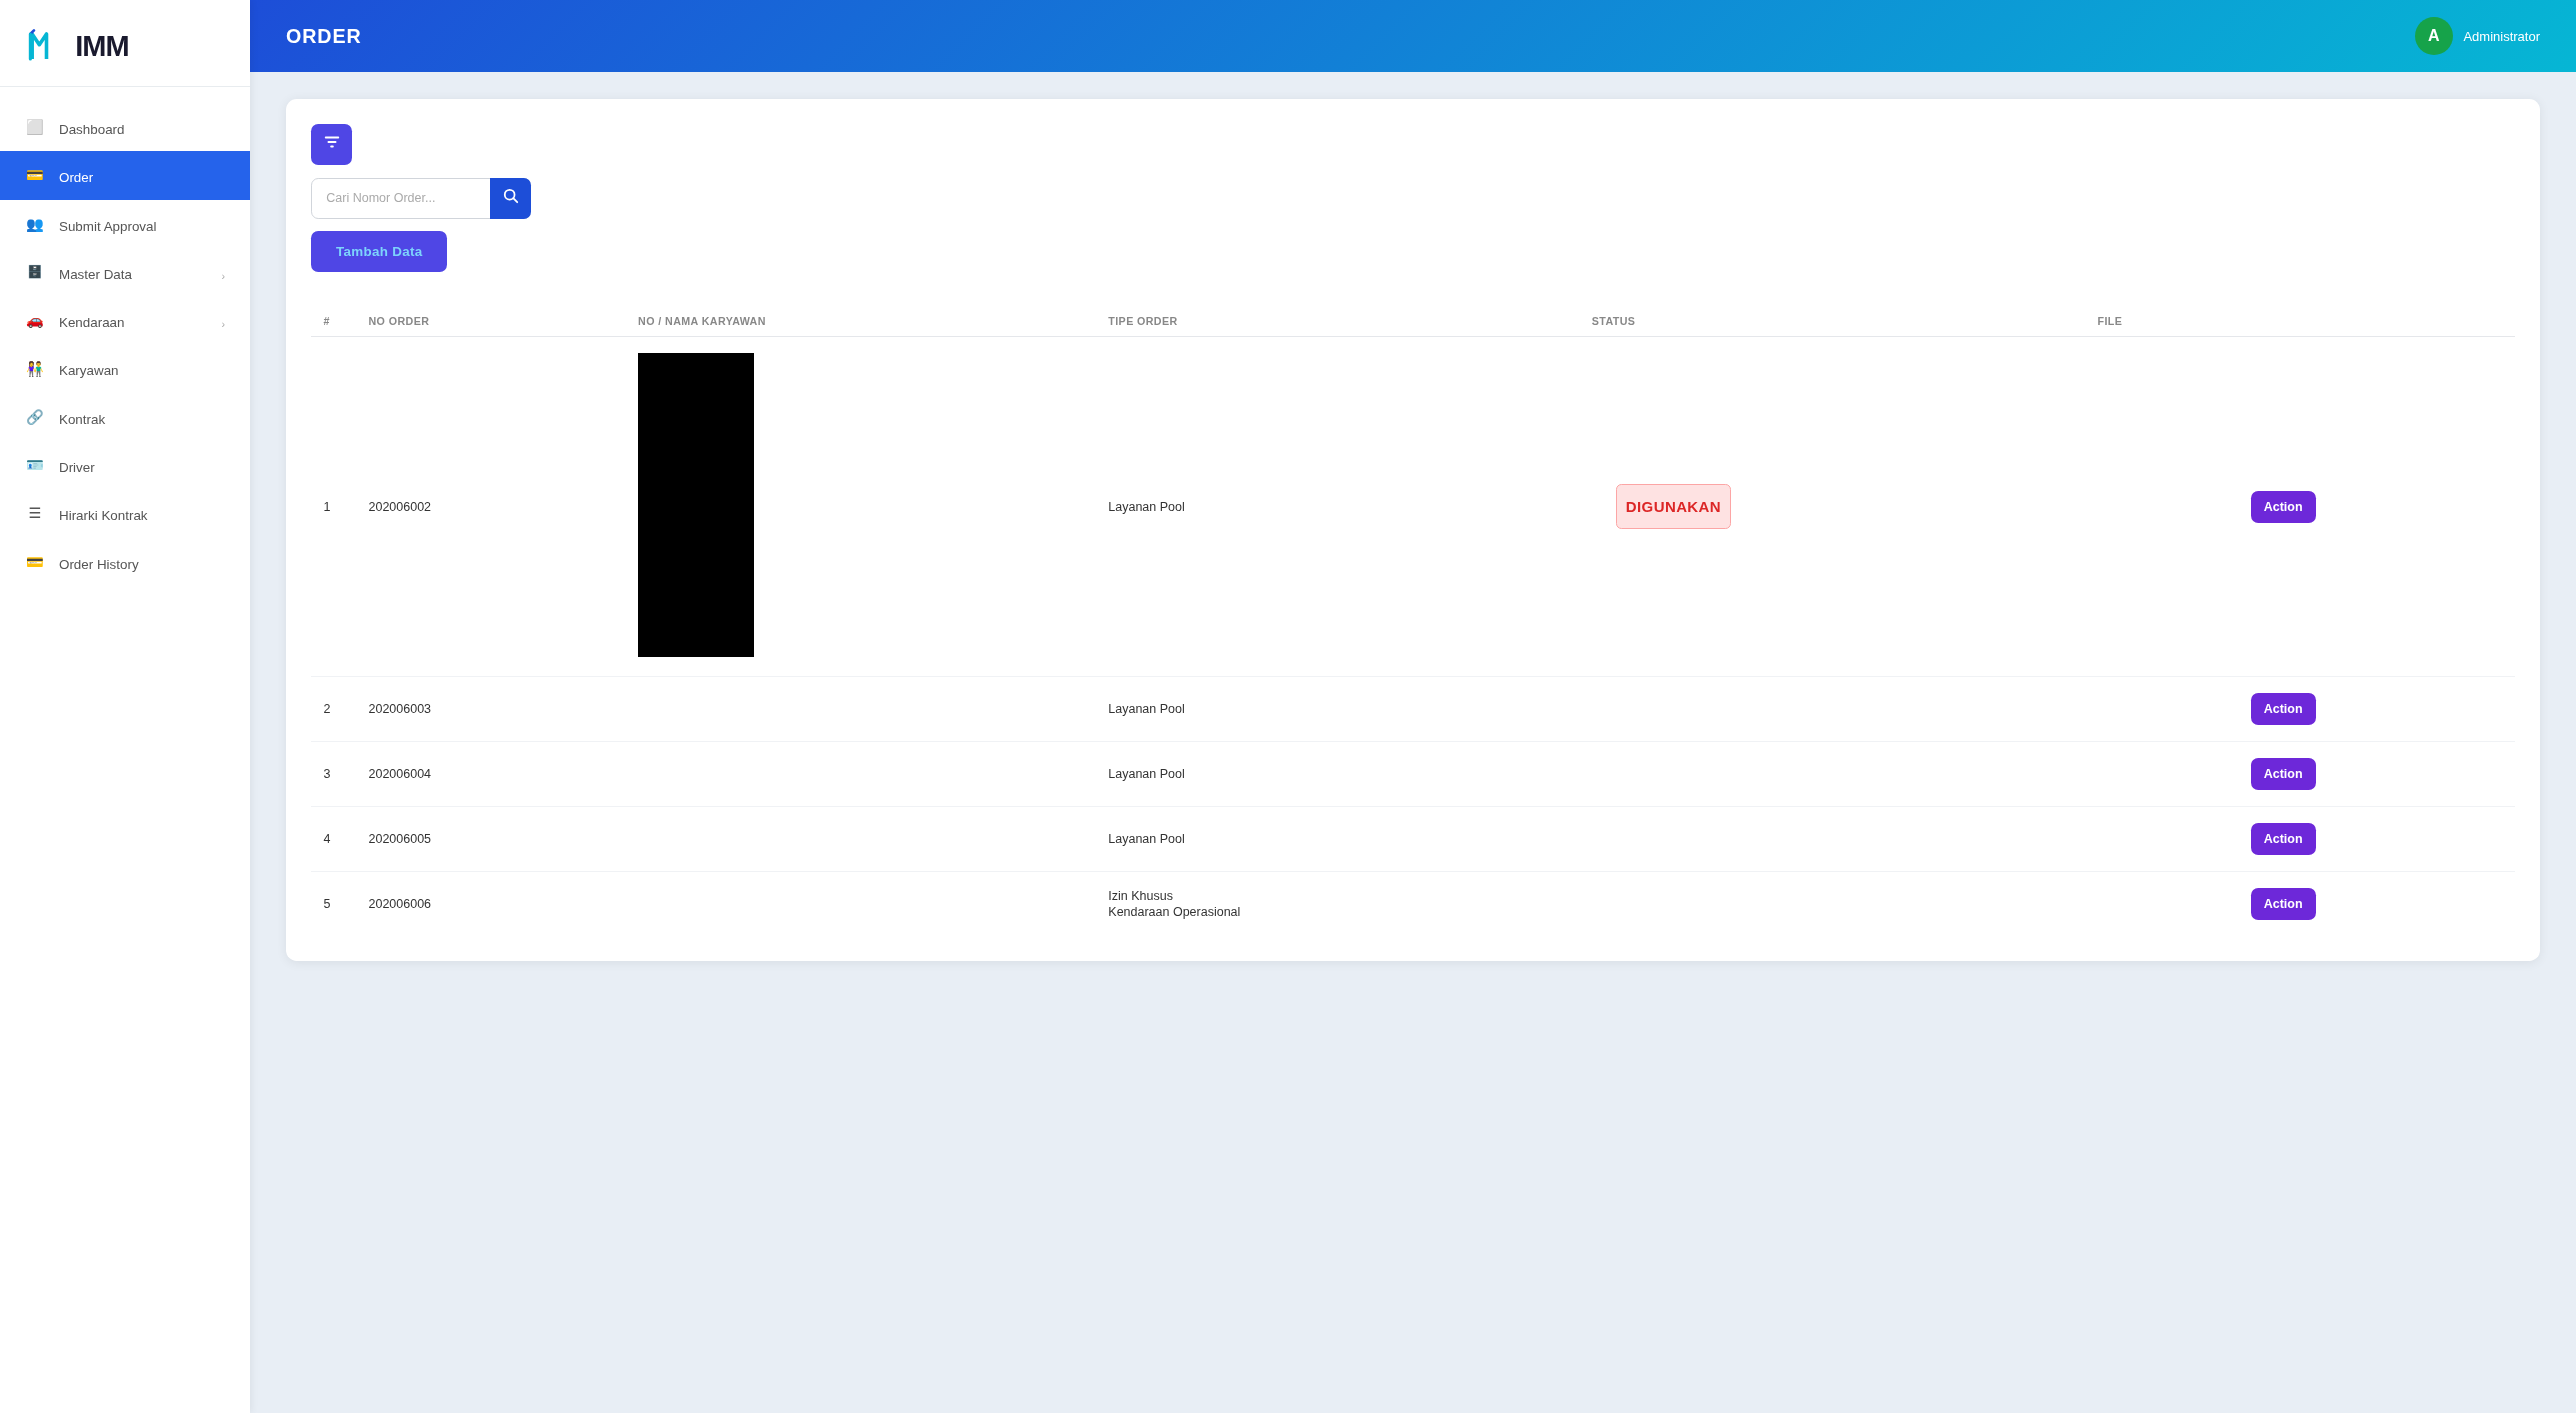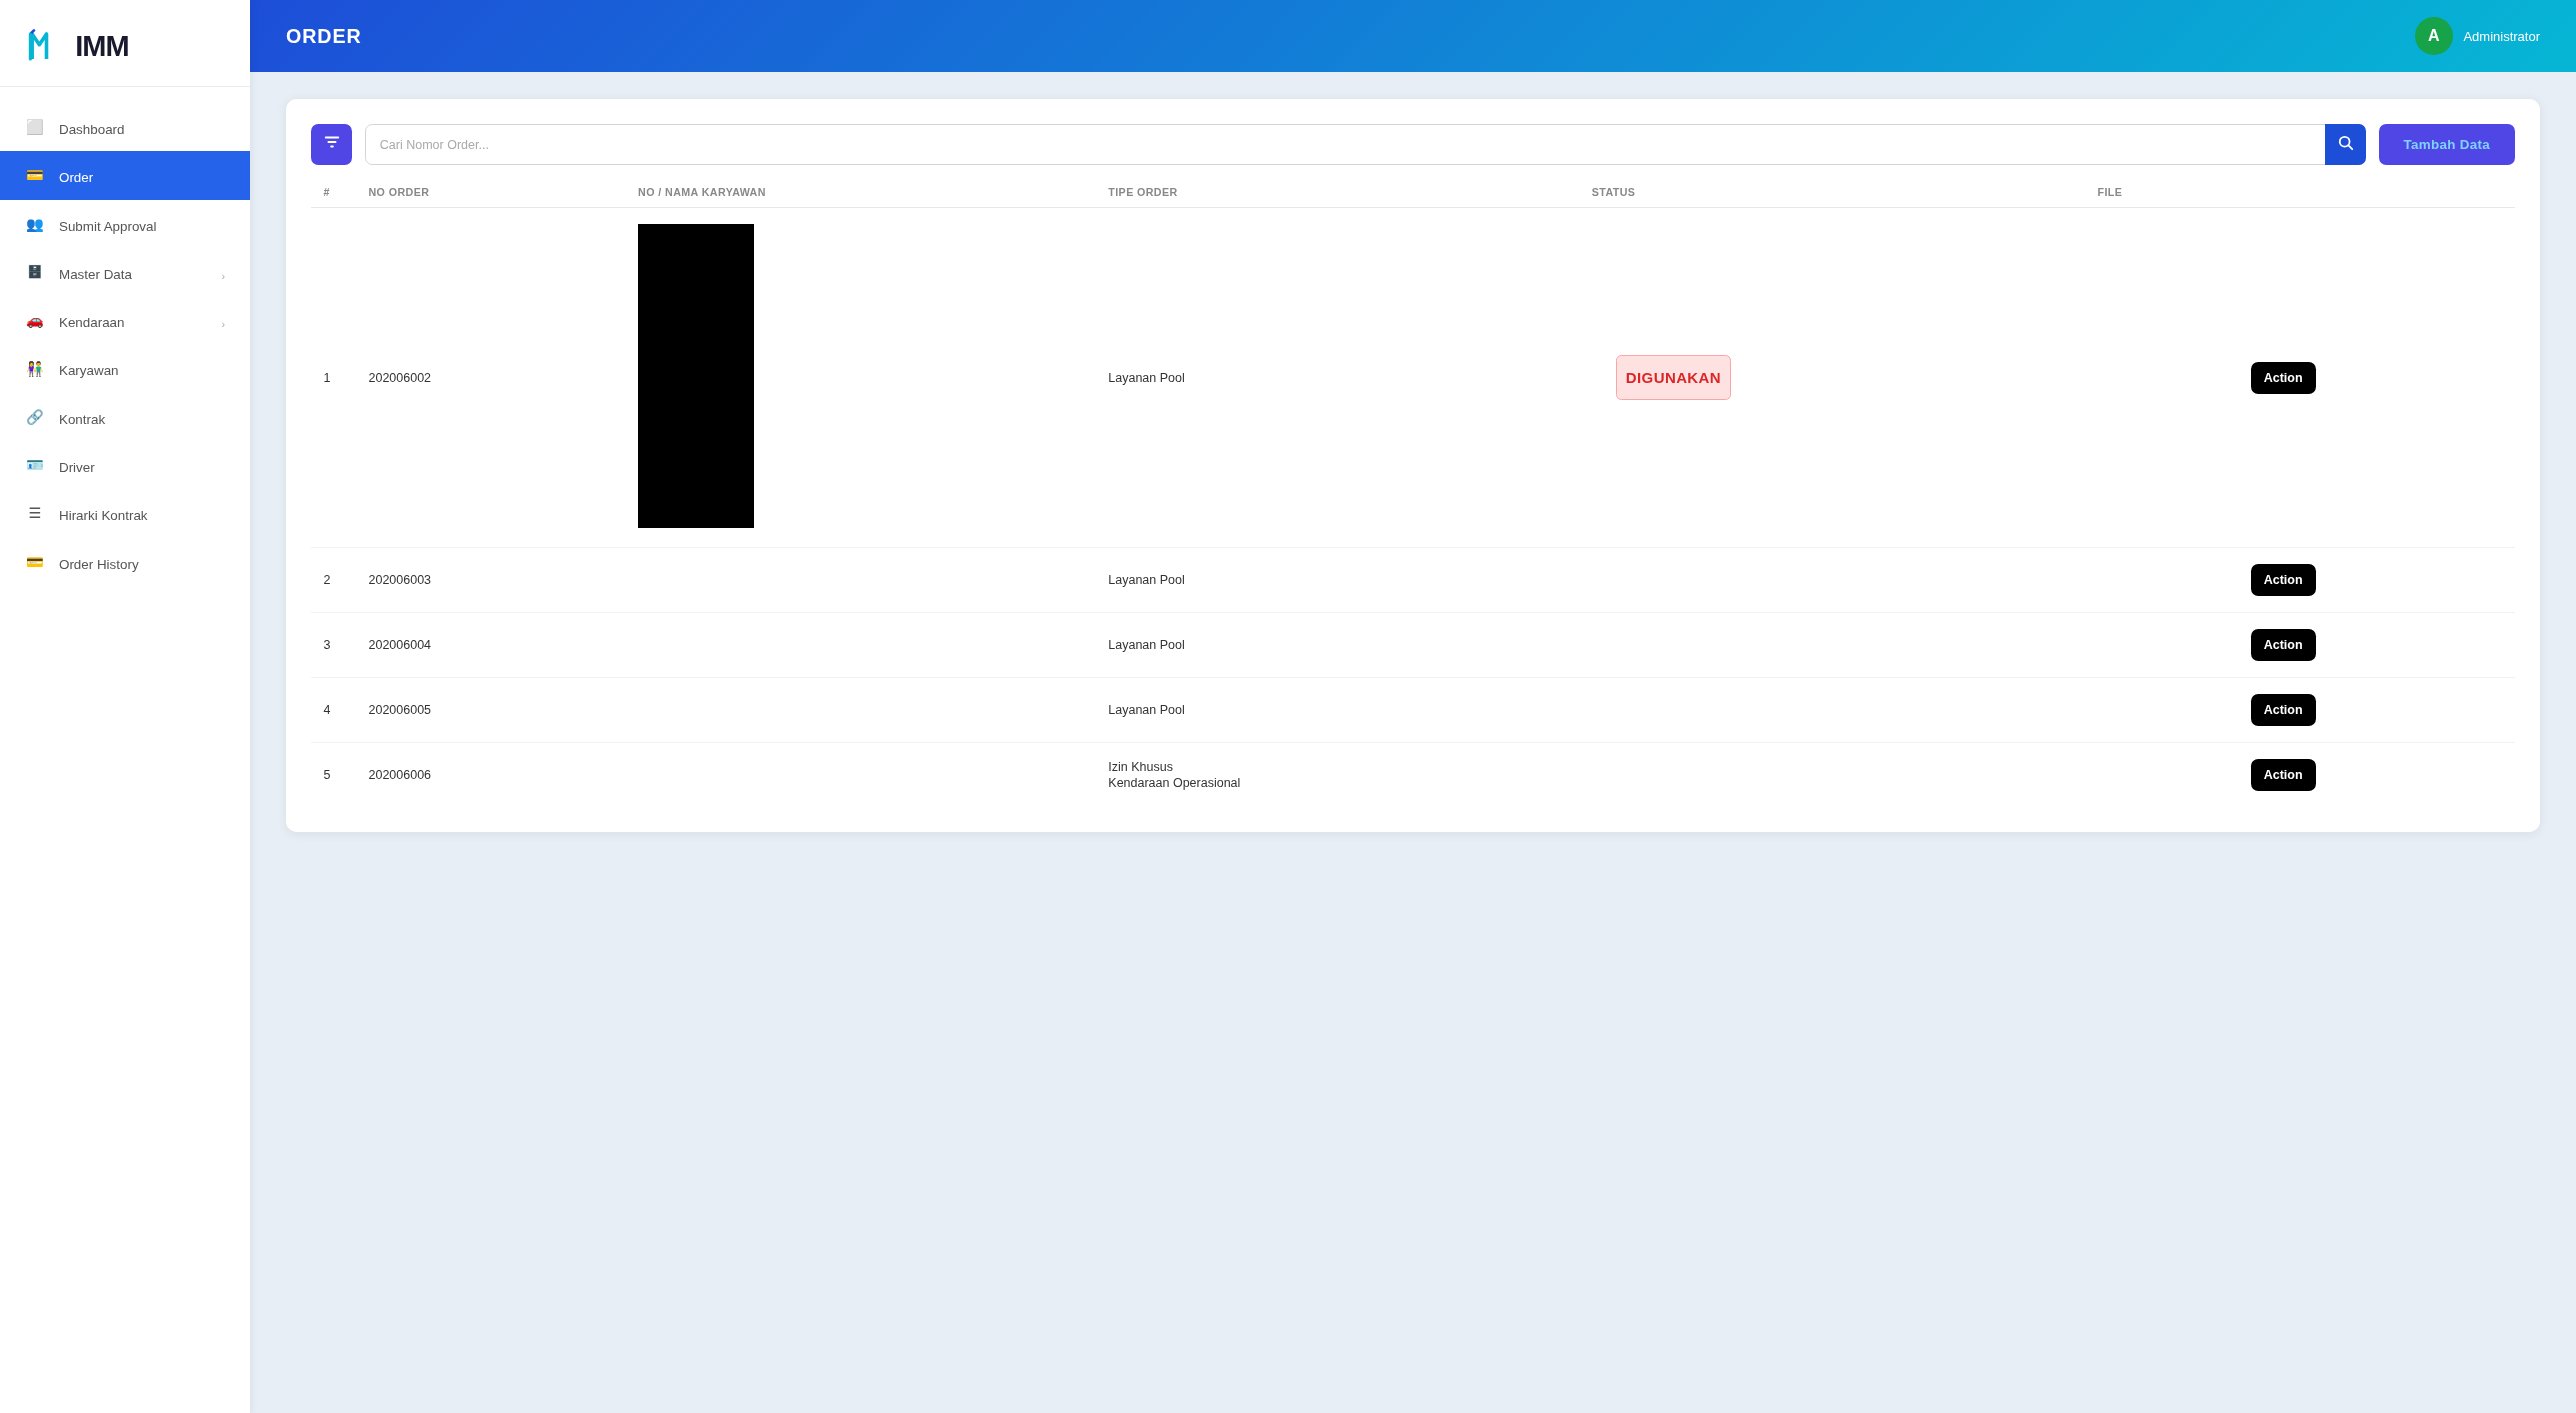--- a/index.html
+++ b/index.html
@@ -128,23 +128,24 @@
     .card {
       background: #fff;
       border-radius: 10.7px;
       padding: 25px 25px;
       box-shadow: 0 1.8px 10.7px rgba(0,0,0,0.07);
     }
 
     
     .toolbar {
       display: flex;
-      align-items: center;
+      align-items: flex-start;
       gap: 12.5px;
-      margin-bottom: 12px;
+      margin-bottom: 34px;
+      flex-direction: column;
     }
     .filter-btn {
       background: #4f46e5;
       color: #fff;
       border: none;
       border-radius: 7.2px;
       width: 41px;
       height: 41px;
       display: flex;
       align-items: center;
@@ -234,21 +235,21 @@
       border: 1.3px solid #fca5a5;
       border-radius: 5.4px;
       padding: 13px 9px;
       font-size: 15px;
       font-weight: 700;
       letter-spacing: 0.4px;
       text-transform: uppercase;
       margin-left: 24px;
     }
     .action-btn {
-      background: #000000;
+      background: #6d28d9;
       color: #fff;
       border: none;
       border-radius: 7.2px;
       padding: 9px 13px;
       font-size: 12.5px;
       font-weight: 600;
       cursor: pointer;
     }
     .tipe-order-multi {
       display: flex;

